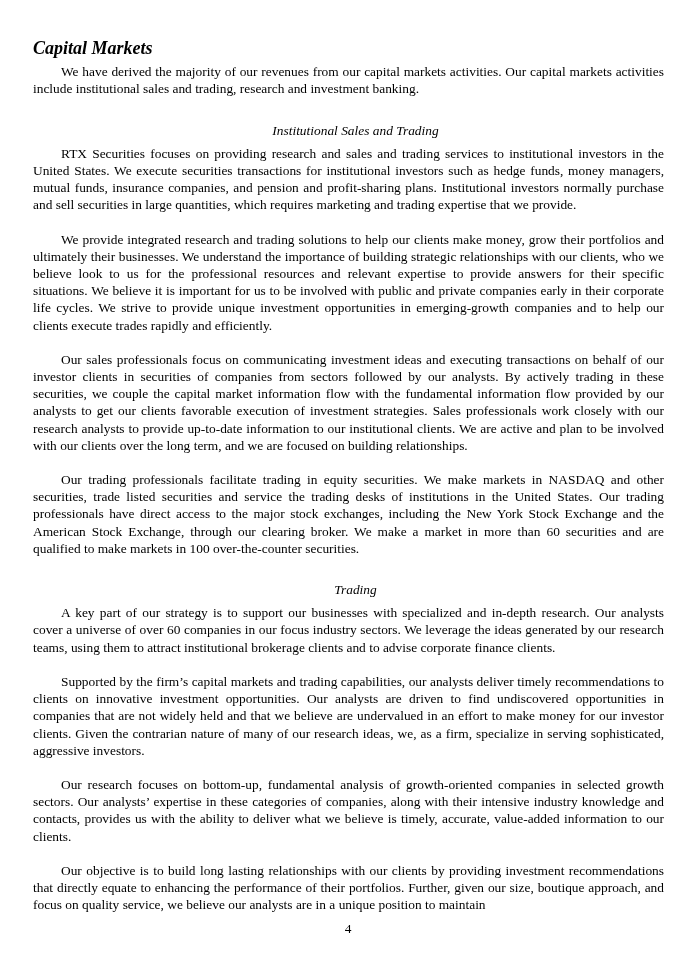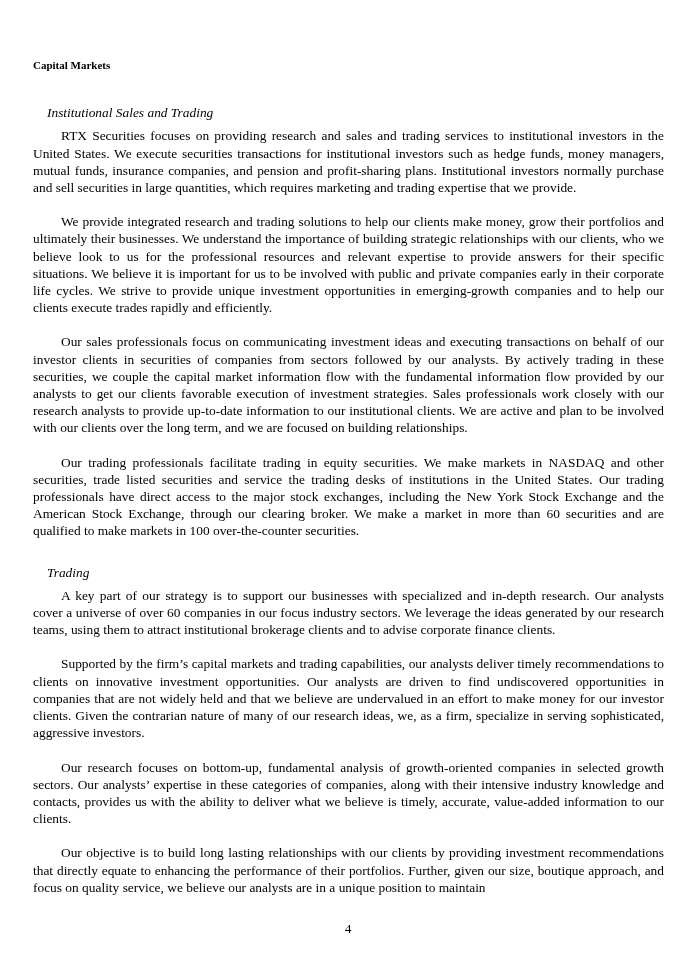--- a/index.html
+++ b/index.html
@@ -1,30 +1,31 @@
 <!DOCTYPE html>
 <html><head>
 <meta charset="utf-8">
 <style>
   html, body { margin: 0; padding: 0; background: #ffffff; }
   body { width: 696px; height: 970px; position: relative; overflow: hidden;
          font-family: "Liberation Serif", "DejaVu Serif", serif; color: #000; }
   .page { position: absolute; left: 33px; top: 40px; width: 631px; font-size: 13.4px; line-height: 17.2px; }
-  h2.section { font-weight: bold; font-size: 11px; margin: 17px 0 6px 0; }
-  h3.sub { font-style: italic; font-weight: normal; font-size: 13.4px; margin: 0 0 6px 14px; }
+  h2.section { font-weight: bold; font-size: 18px; margin: 0 0 6px 0; font-style: italic; }
+  h3.sub { font-style: italic; font-weight: normal; font-size: 13.4px; margin: 0 0 6px 14px; text-align: center; }
   p { margin: 0; text-align: justify; text-indent: 28px; }
   .gap { height: 17px; }
   .gap-lg { height: 24px; }
   .page-num { position: absolute; left: 0; width: 696px; top: 921px; text-align: center; font-size: 13.4px; }
 </style>
 </head>
 <body>
 
 <div class="page">
   <h2 class="section">Capital Markets</h2>
+  <p>We have derived the majority of our revenues from our capital markets activities. Our capital markets activities include institutional sales and trading, research and investment banking.</p>
   <div class="gap-lg"></div>
 
   <h3 class="sub">Institutional Sales and Trading</h3>
   <p>RTX Securities focuses on providing research and sales and trading services to institutional investors in the United States. We execute securities transactions for institutional investors such as hedge funds, money managers, mutual funds, insurance companies, and pension and profit-sharing plans. Institutional investors normally purchase and sell securities in large quantities, which requires marketing and trading expertise that we provide.</p>
   <div class="gap"></div>
   <p>We provide integrated research and trading solutions to help our clients make money, grow their portfolios and ultimately their businesses. We understand the importance of building strategic relationships with our clients, who we believe look to us for the professional resources and relevant expertise to provide answers for their specific situations. We believe it is important for us to be involved with public and private companies early in their corporate life cycles. We strive to provide unique investment opportunities in emerging-growth companies and to help our clients execute trades rapidly and efficiently.</p>
   <div class="gap"></div>
   <p>Our sales professionals focus on communicating investment ideas and executing transactions on behalf of our investor clients in securities of companies from sectors followed by our analysts. By actively trading in these securities, we couple the capital market information flow with the fundamental information flow provided by our analysts to get our clients favorable execution of investment strategies. Sales professionals work closely with our research analysts to provide up-to-date information to our institutional clients. We are active and plan to be involved with our clients over the long term, and we are focused on building relationships.</p>
   <div class="gap"></div>
   <p>Our trading professionals facilitate trading in equity securities. We make markets in NASDAQ and other securities, trade listed securities and service the trading desks of institutions in the United States. Our trading professionals have direct access to the major stock exchanges, including the New York Stock Exchange and the American Stock Exchange, through our clearing broker. We make a market in more than 60 securities and are qualified to make markets in 100 over-the-counter securities.</p>

